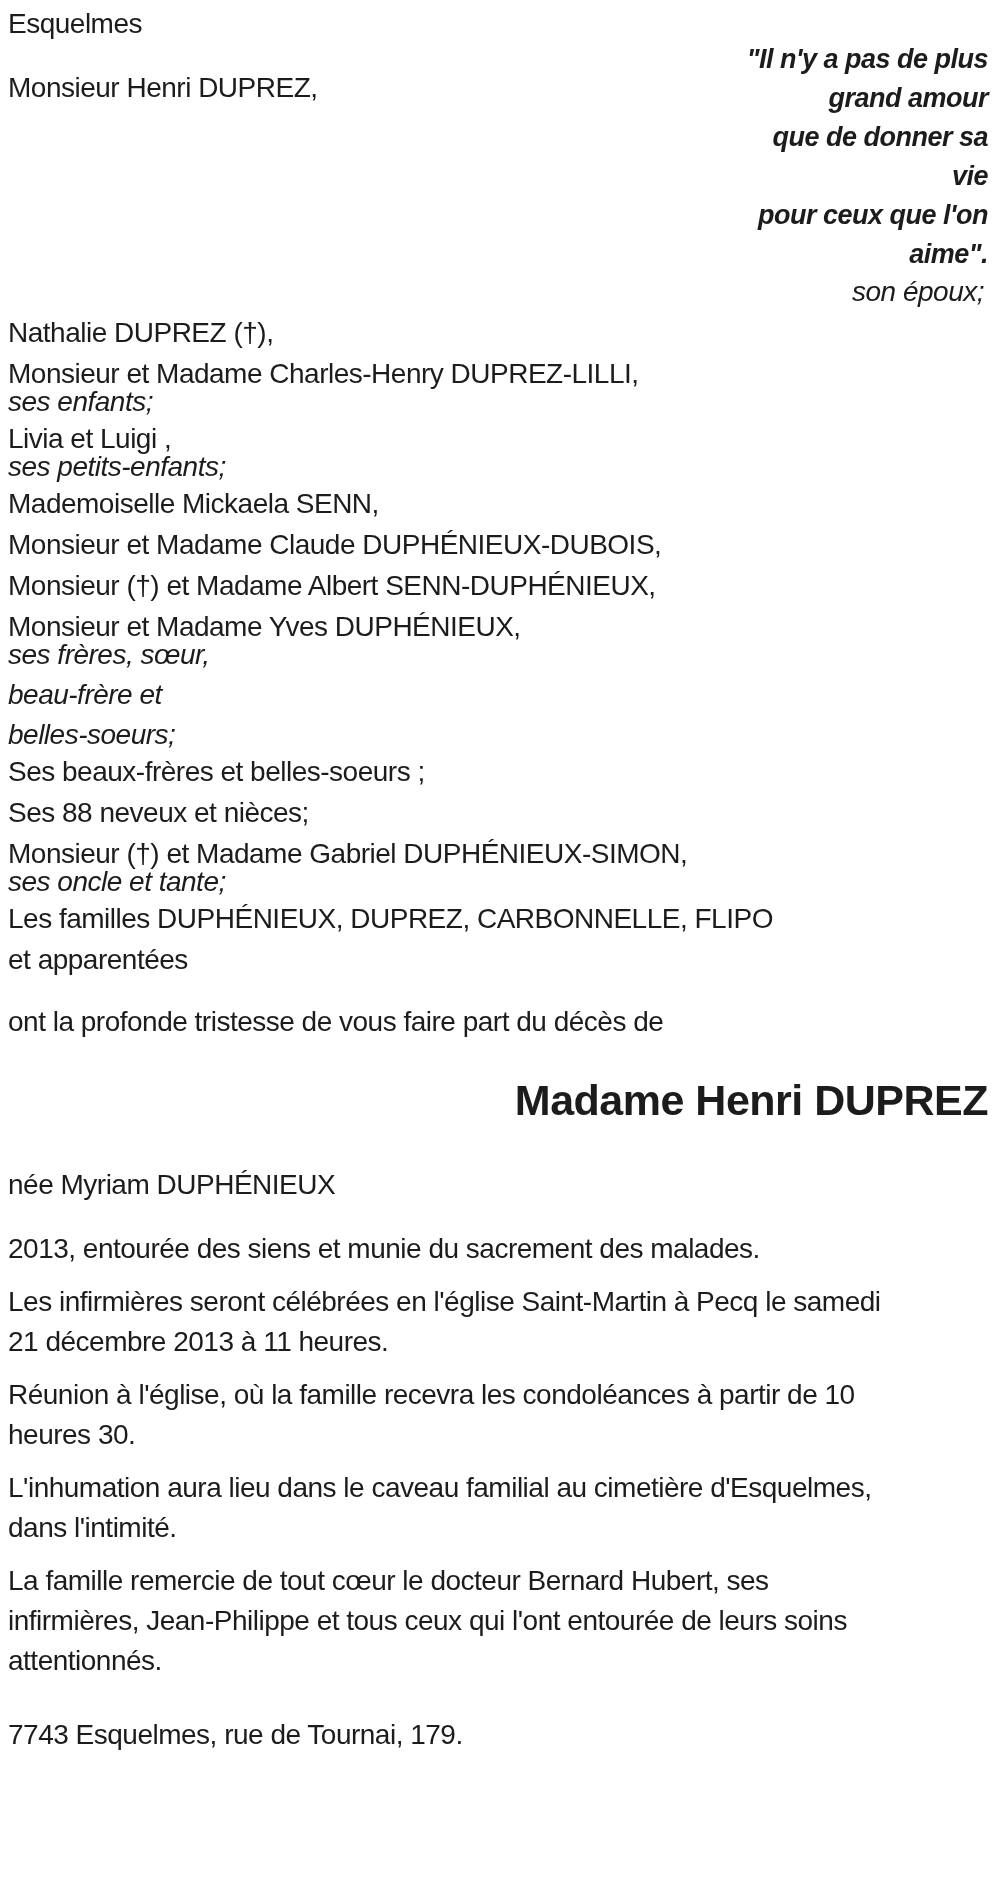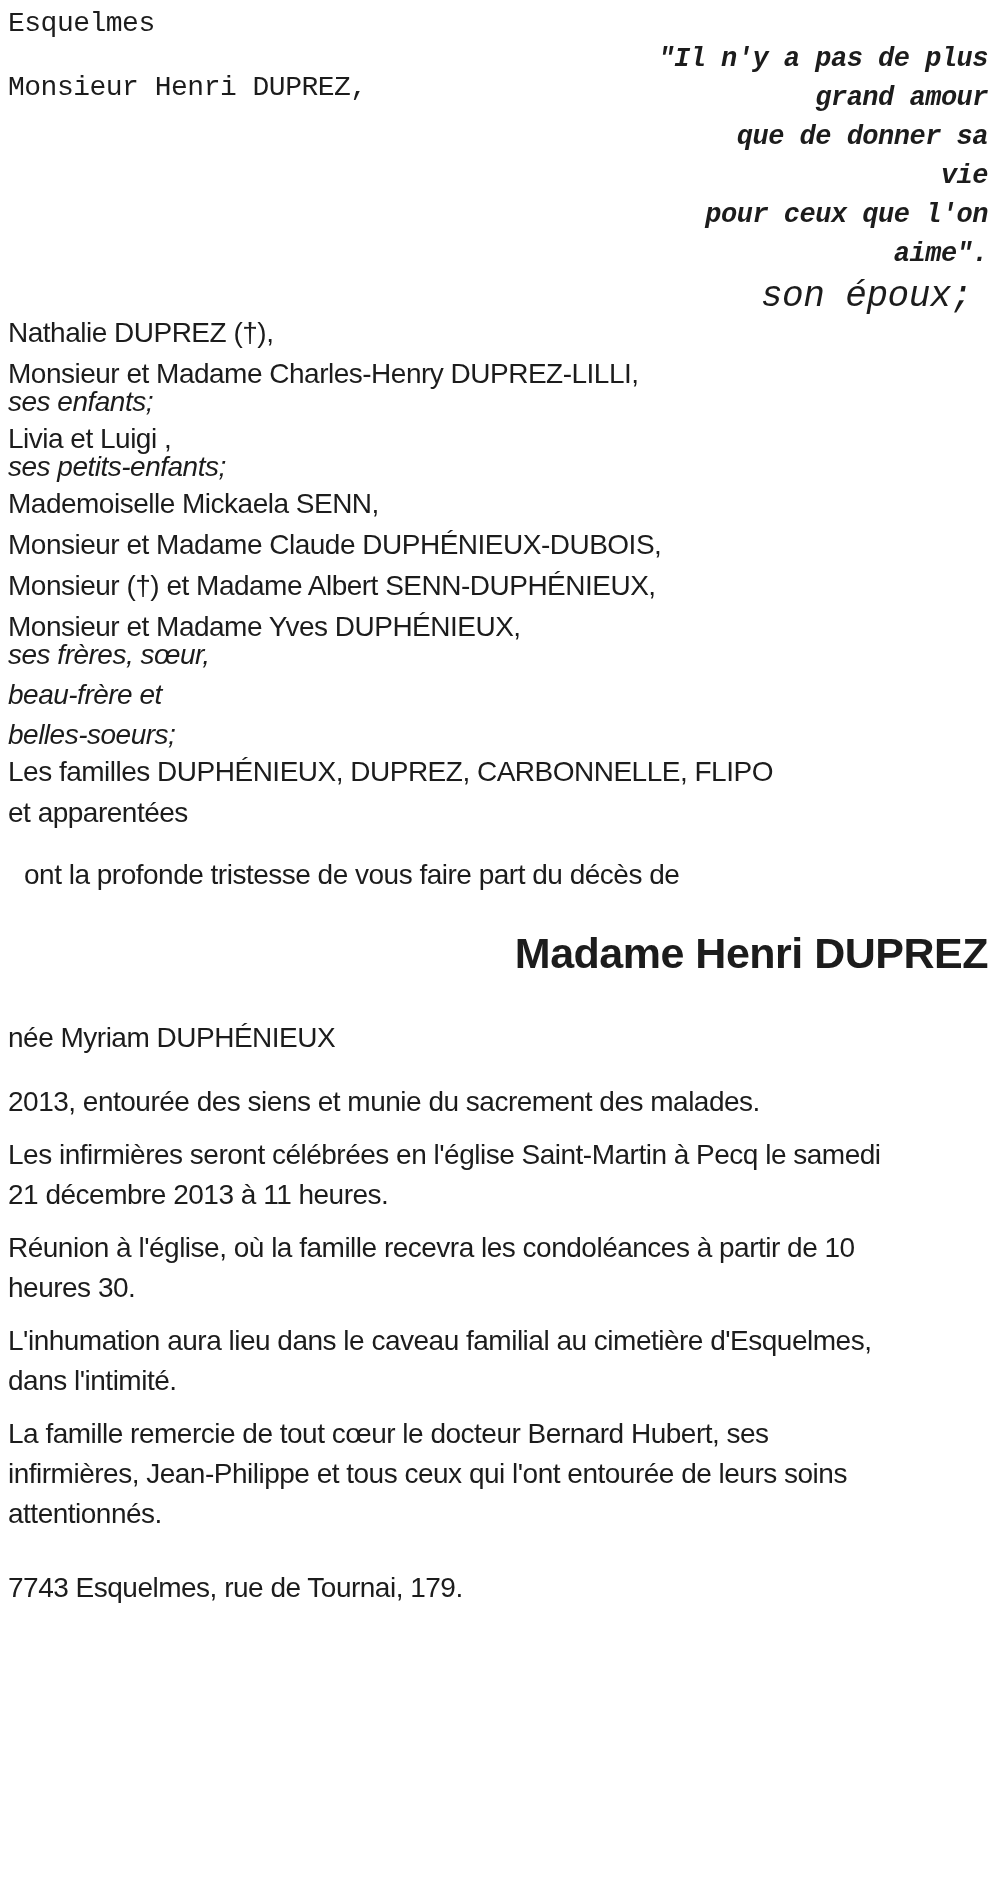--- a/index.html
+++ b/index.html
@@ -9,46 +9,46 @@
     height: 1895px;
     background: #ffffff;
     color: #1c1c1c;
     font-family: "Liberation Sans", "DejaVu Sans", sans-serif;
     letter-spacing: -0.5px;
     overflow: hidden;
   }
   .page { padding: 0 12px 0 8px; }
 
   
-  .top { position: relative; height: 312px; font-family: Liberation Mono, monospace; }
+  .top { position: relative; height: 312px; }
   .place   { position: absolute; top: 8px;  left: 0; font-size: 28px; white-space: nowrap; }
   .spouse  { position: absolute; top: 72px; left: 0; font-size: 28px; white-space: nowrap; text-align: right; }
   .quote {
     position: absolute; top: 40px; right: 0;
     text-align: right;
     font-weight: bold; font-style: italic;
     font-size: 27px; line-height: 39px;
   }
   .quote-line { white-space: nowrap; }
   .attribution {
-    position: absolute; top: 276px; right: 16px;
-    font-style: italic; font-size: 36px; white-space: nowrap;
+    position: absolute; top: 276px; right: 4px;
+    font-style: italic; font-size: 28px; white-space: nowrap;
   }
 
   
   .name-line { font-size: 28px; line-height: 41px; white-space: nowrap; }
   .relation {
     font-style: italic; font-size: 28px; line-height: 40px;
     text-align: left;
     margin-top: -12px; margin-bottom: -4px;
   }
   .relation-line { white-space: nowrap; }
 
   
-  .announce { margin-top: 22px; font-size: 28px; line-height: 40px; white-space: nowrap; margin-left: 16px; }
+  .announce { margin-top: 22px; font-size: 28px; line-height: 40px; white-space: nowrap; }
   .heading  { margin-top: 34px; font-size: 43px; font-weight: bold; letter-spacing: -0.5px; white-space: nowrap; text-align: right; }
   .maiden   { margin-top: 44px; font-size: 28px; white-space: nowrap; }
   .paras    { margin-top: 28px; }
   .para     { margin: 13px 0 0 0; }
   .para-line { font-size: 28px; line-height: 40px; white-space: nowrap; }
   .address  { margin-top: 38px; font-size: 28px; white-space: nowrap; }
 </style>
 </head>
 <body style="color: rgb(28, 28, 28);">
 
@@ -93,20 +93,28 @@
       <div class="name-line">Monsieur et Madame Claude DUPHÉNIEUX-DUBOIS,</div>
       <div class="name-line">Monsieur (†) et Madame Albert SENN-DUPHÉNIEUX,</div>
       <div class="name-line">Monsieur et Madame Yves DUPHÉNIEUX,</div>
       <div class="relation">
         <div class="relation-line">ses frères, sœur,</div>
         <div class="relation-line">beau-frère et</div>
         <div class="relation-line">belles-soeurs;</div>
       </div>
     </div>
 
+    <div class="entry">
+      <div class="name-line">Ses beaux-frères et belles-soeurs ;</div>
+      <div class="name-line">Ses 88 neveux et nièces;</div>
+      <div class="name-line">Monsieur (†) et Madame Gabriel DUPHÉNIEUX-SIMON,</div>
+      <div class="relation">
+        <div class="relation-line">ses oncle et tante;</div>
+      </div>
+    </div>
 
     <div class="entry">
       <div class="name-line">Les familles DUPHÉNIEUX, DUPREZ, CARBONNELLE, FLIPO</div>
       <div class="name-line">et apparentées</div>
     </div>
 
   </div>
 
   <div class="announce">ont la profonde tristesse de vous faire part du décès de</div>
   <div class="heading">Madame Henri DUPREZ</div>

